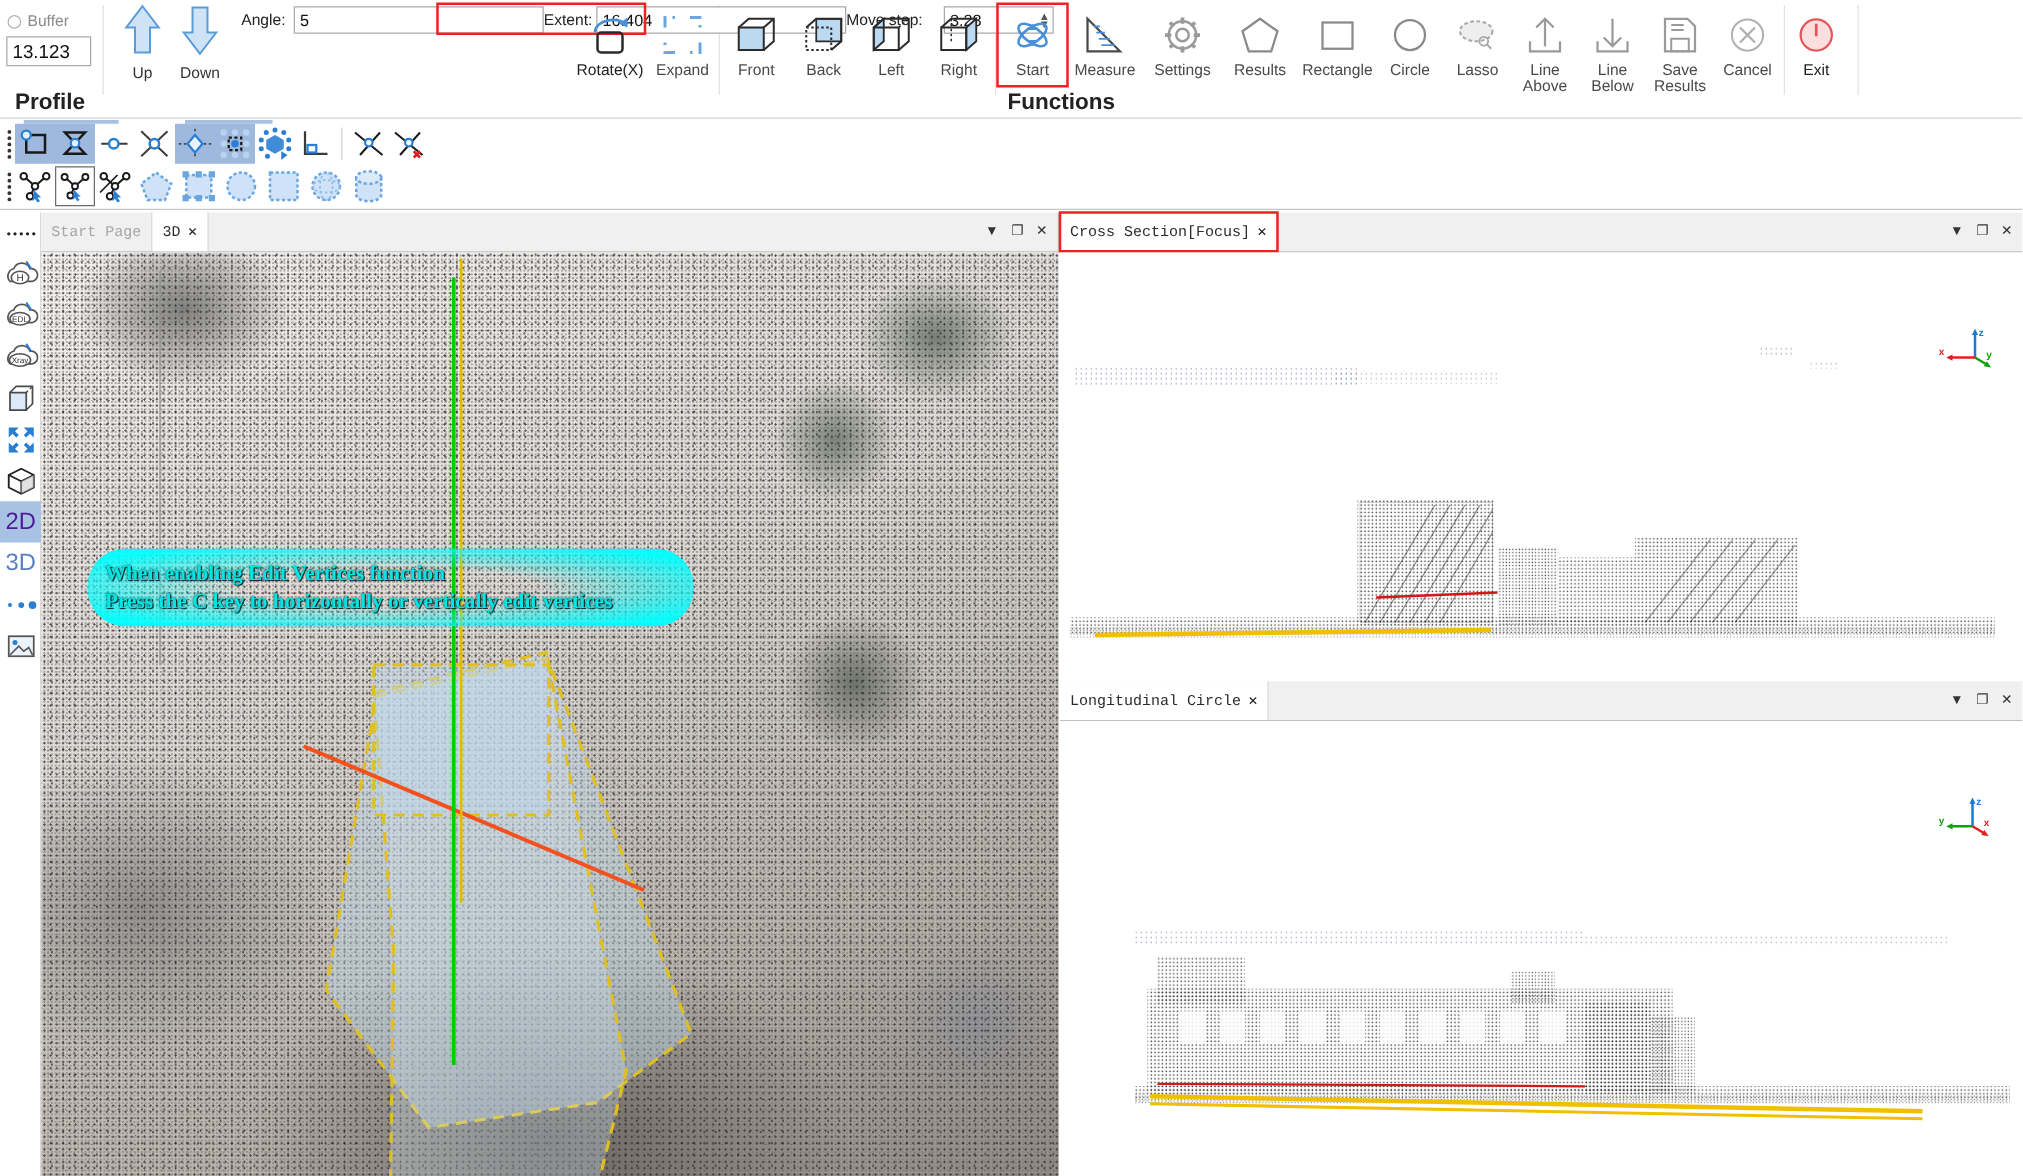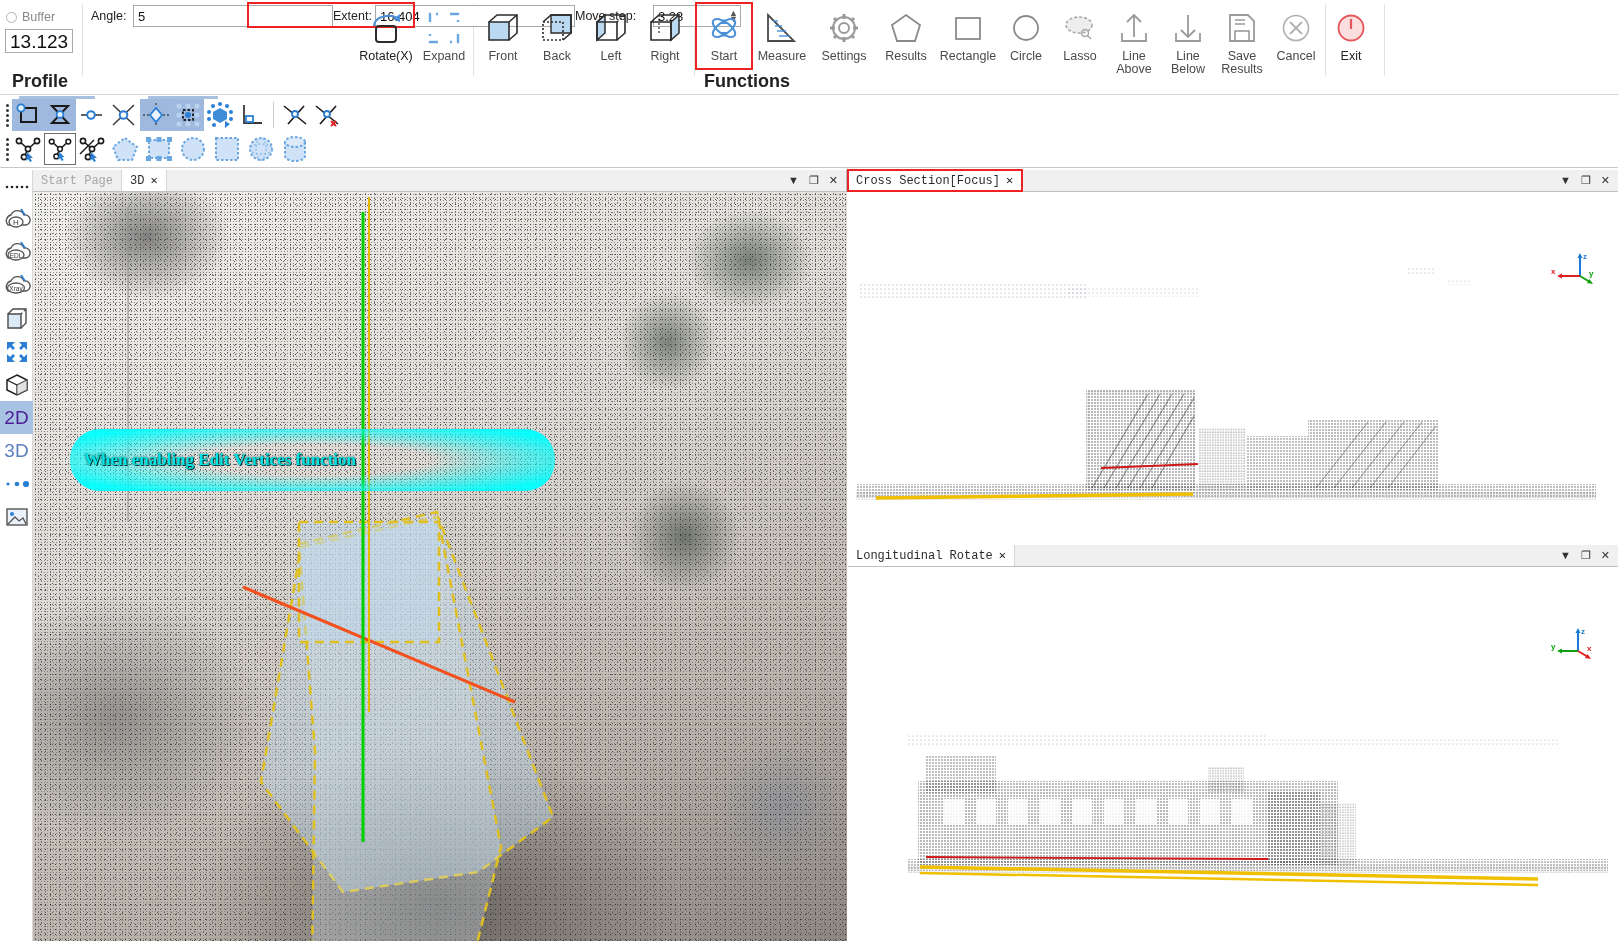--- a/index.html
+++ b/index.html
@@ -24,21 +24,21 @@
     position:absolute; bottom:3px; left:0; right:0; text-align:center;
     font-size:18px; font-weight:bold; color:#222;
   }
 
   
   .profile-grp { width:80px; padding-top:4px; }
   .radio-row { display:flex; align-items:center; gap:5px; padding-left:6px; font-size:12.5px; color:#8a8a8a; }
   .radio-circle { width:11px; height:11px; border:1px solid #b4b4b4; border-radius:50%; background:#fff; }
   .buffer-input {
     margin:5px 0 0 5px; width:68px; height:24px; border:1px solid #a9a9a9; background:#fff;
-    font-size:19px; color:#111; padding:2px 4px; line-height:20px;
+    font-size:15px; color:#111; padding:2px 4px; line-height:20px;
   }
 
   
   .updown { display:flex; gap:4px; padding:2px 6px 0 8px; }
   .ud-btn { width:42px; display:flex; flex-direction:column; align-items:center; cursor:pointer; }
   .ud-label { font-size:12.5px; color:#333; margin-top:0px; }
 
   
   .fields { padding:4px 0 0 6px; width:270px; position:relative; }
   .field-row { display:flex; align-items:center; height:24px; margin-bottom:2px; }
@@ -86,21 +86,21 @@
     background:#fff; border-right:1px solid #d8d8d8;
   }
   .sb-item { width:33px; height:33px; display:flex; align-items:center; justify-content:center; cursor:pointer; }
   .sb-item.active { background:#a8c2e4; }
   .sb-txt { font-size:19px; color:#5a7fc0; font-family:"Liberation Sans", sans-serif; }
   .sb-item.active .sb-txt { color:#4c1d95; }
 
   
   .panel { position:absolute; background:#fff; }
   .panel-tabbar {
-    height:22px; background:#f0f0f0; border-bottom:1px solid #c0c0c0;
+    height:32px; background:#f0f0f0; border-bottom:1px solid #c0c0c0;
     display:flex; align-items:stretch; position:relative;
   }
   .ptab {
     display:flex; align-items:center; gap:6px; padding:0 8px;
     font-family:"Liberation Mono", monospace; font-size:12px; color:#2b2b2b; cursor:pointer;
     border-right:1px solid #d6d6d6;
   }
   .ptab.inactive { color:#a6a6a6; }
   .ptab.active { background:#ffffff; }
   .ptab .x { font-size:12px; font-weight:bold; color:#222; }
@@ -175,20 +175,38 @@
           <span class="radio-circle"></span>
           <span>Buffer</span>
         </div>
         <div class="buffer-input">13.123</div>
       </div>
       <div class="grp-title">Profile</div>
     </div>
 
     <div class="grp-sep"></div>
 
+    <div class="ribbon-group updown">
+      <div class="ud-btn">
+        <span class="glyph">
+          <svg width="34" height="44" viewBox="0 0 34 44">
+              <path d="M17 3 L30 20 L23 20 L23 40 L11 40 L11 20 L4 20 Z" fill="#cfe3f7" stroke="#5a9bd8" stroke-width="1.6"></path>
+            </svg>
+        </span>
+        <span class="ud-label">Up</span>
+      </div>
+      <div class="ud-btn">
+        <span class="glyph">
+          <svg width="34" height="44" viewBox="0 0 34 44">
+              <path d="M17 41 L30 24 L23 24 L23 4 L11 4 L11 24 L4 24 Z" fill="#cfe3f7" stroke="#5a9bd8" stroke-width="1.6"></path>
+            </svg>
+        </span>
+        <span class="ud-label">Down</span>
+      </div>
+    </div>
 
     <div class="ribbon-group fields">
       <div class="field-row">
         <span class="field-lbl fld-angle-lbl">Angle:</span>
         <span class="txtbox box-angle">5</span>
       </div>
       <div class="field-row">
         <span class="field-lbl fld-extent-lbl">Extent:</span>
         <span class="txtbox box-extent">16.404</span>
       </div>
@@ -733,20 +751,21 @@
         <polygon points="266,352 404,320 468,655 422,840 278,840 282,560" fill="#cfe0ee" fill-opacity="0.30" stroke="#e0c020" stroke-width="2.5" stroke-dasharray="9 6"></polygon>
         <rect x="266" y="330" width="140" height="120" fill="#bdd6ec" fill-opacity="0.45" stroke="#e0c020" stroke-width="2.5" stroke-dasharray="9 6"></rect>
         <line x1="210" y1="395" x2="482" y2="510" stroke="#f4501e" stroke-width="3.2"></line>
         <line x1="330" y1="20" x2="330" y2="650" stroke="#00d000" stroke-width="3"></line>
         <line x1="336" y1="5" x2="336" y2="520" stroke="#e8b800" stroke-width="2"></line>
         <line x1="95" y1="15" x2="95" y2="330" stroke="#8d8d8d" stroke-width="1.6" opacity=".6"></line>
       </svg>
 
       <div class="annot">
         <div class="annot-line">When enabling Edit Vertices function</div>
+        <div class="annot-line">Press the C key to horizontally or vertically edit vertices</div>
       </div>
     </div>
   </div>
 
   <div class="panel" id="viewCross">
     <div class="panel-tabbar">
       <div class="ptab active highlight">
         <span>Cross Section[Focus]</span>
         <span class="x">✕</span>
       </div>
@@ -816,21 +835,21 @@
         <line x1="30" y1="26" x2="40" y2="32" stroke="#11a011" stroke-width="2"></line>
         <polygon points="43,34 37,33 39.5,29" fill="#11a011"></polygon>
         <text x="39" y="26" font-size="8" font-weight="bold" fill="#11a011" font-family="Liberation Sans">y</text>
       </svg>
     </div>
   </div>
 
   <div class="panel" id="viewLong">
     <div class="panel-tabbar">
       <div class="ptab active">
-        <span>Longitudinal Rotate</span>
+        <span>Longitudinal Circle</span>
         <span class="x">✕</span>
       </div>
       <div class="tabbar-spacer"></div>
       <div class="win-ctrls">
         <span>▼</span>
         <span>❐</span>
         <span>✕</span>
       </div>
     </div>
 

